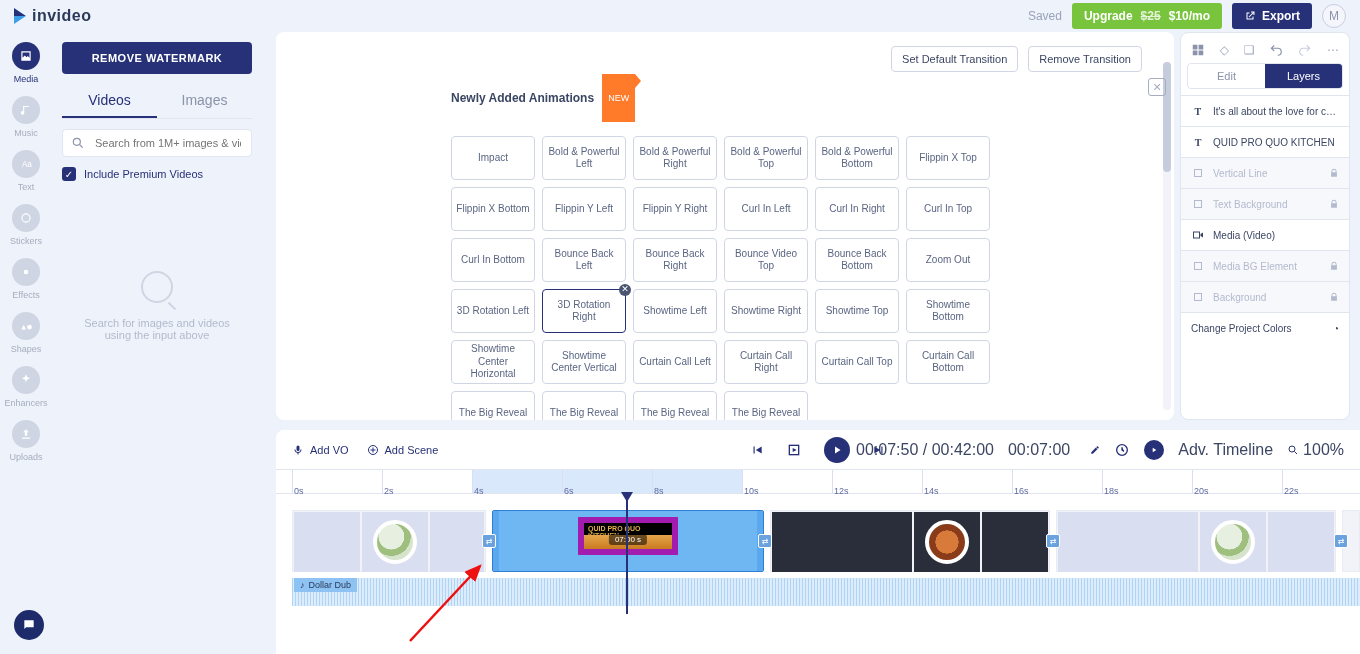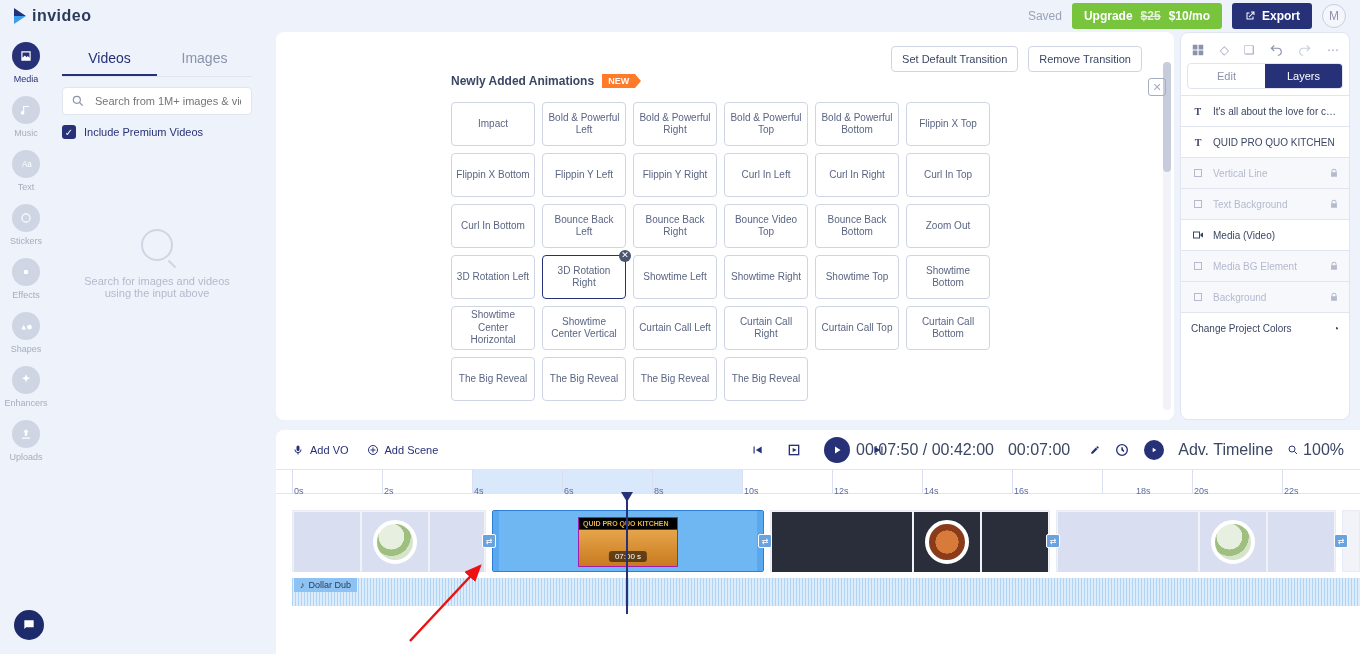--- a/index.html
+++ b/index.html
@@ -50,21 +50,21 @@
 .empty{margin-top:90px;text-align:center;color:#b3bacd;font-size:11px;padding:0 10px}
 .empty .mag{margin:0 auto 14px;width:32px;height:32px;border:2px solid #cfd5e3;border-radius:50%;position:relative}
 .empty .mag:after{content:"";position:absolute;right:-6px;bottom:-6px;width:10px;height:2px;background:#cfd5e3;transform:rotate(45deg)}
 
 .center{position:absolute;left:276px;right:186px;top:32px;bottom:234px;background:#fff;border-radius:8px;overflow:hidden}
 .center-inner{position:absolute;inset:0;overflow-y:auto;padding:14px 20px 10px 175px}
 .center-toolbar{position:absolute;right:32px;top:14px;display:flex;gap:10px;align-items:center}
 .btn-outline{background:#fff;border:1px solid var(--grey2);border-radius:4px;padding:6px 10px;font-size:11px;color:var(--text);cursor:pointer}
 .close-x{position:absolute;right:8px;top:46px;width:18px;height:18px;border:1px solid var(--grey);border-radius:3px;display:flex;align-items:center;justify-content:center;color:var(--grey);font-size:11px;cursor:pointer}
 .section-title{margin-top:28px;font-size:12px;font-weight:700;color:var(--text);display:flex;align-items:center;gap:8px}
-.badge-new{background:#ff7a29;color:#fff;font-size:9px;padding:2px 6px;font-weight:700;position:relative}
+.badge-new{background:#ff7a29;color:#fff;font-size:9px;padding:19px 6px;font-weight:400;position:relative}
 .badge-new:after{content:"";position:absolute;right:-6px;top:0;border-top:7px solid transparent;border-bottom:7px solid transparent;border-left:6px solid #ff7a29}
 .anim-grid{display:grid;grid-template-columns:repeat(7,84px);gap:7px;margin-top:14px}
 .anim-cell{height:44px;border:1px solid var(--grey2);border-radius:4px;display:flex;align-items:center;justify-content:center;text-align:center;font-size:10px;color:#5a6582;padding:4px;cursor:pointer;position:relative;line-height:1.25}
 .anim-cell.selected{border:1px solid var(--navy)}
 .anim-cell .pill-x{position:absolute;top:-6px;right:-6px;width:12px;height:12px;border-radius:50%;background:#4a5570;color:#fff;font-size:9px;display:flex;align-items:center;justify-content:center}
 .scrollbar-fake{position:absolute;right:3px;top:30px;bottom:10px;width:8px;background:#f1f3f8;border-radius:4px}
 .scrollbar-fake .thumb{position:absolute;left:0;right:0;top:0;height:110px;background:#c6ccdb;border-radius:4px}
 
 .rightpanel{position:absolute;right:10px;top:32px;width:170px;bottom:234px;background:#fff;border-radius:8px;border:1px solid var(--border);overflow:hidden}
 .rp-tool{display:flex;gap:14px;padding:10px 10px 6px;color:var(--grey);justify-content:space-between}
@@ -91,21 +91,21 @@
 .ruler .seg{position:absolute;top:0;bottom:0;border-left:1px solid #d9def0;width:90px}
 .ruler .lbl{position:absolute;top:16px;font-size:9px;color:#5e6aa0}
 .ruler .hl{position:absolute;top:0;bottom:0;background:#d9e9fb}
 
 .track-area{position:relative;height:120px}
 .clip-bg{position:absolute;top:16px;height:62px;background:#f1f3f8;border:1px solid #e8ebf4;display:flex;align-items:stretch}
 .clip{position:absolute;top:16px;height:62px;background:var(--seltblue);border:1px solid #2f7ed6;border-radius:2px}
 .clip .handle{position:absolute;top:0;bottom:0;width:6px;background:#5aa9ee}
 .clip .handle.l{left:0}
 .clip .handle.r{right:0}
-.clip .thumb{position:absolute;left:50%;top:6px;transform:translateX(-50%);width:100px;height:50px;background:#701a75;border:1px solid #a21caf;display:flex;flex-direction:column;color:#fff;font-size:8px;overflow:hidden}
+.clip .thumb{position:absolute;left:50%;top:6px;transform:translateX(-50%);width:100px;height:38px;background:#701a75;border:6px solid #a21caf;display:flex;flex-direction:column;color:#fff;font-size:8px;overflow:hidden}
 .clip .thumb .title{background:#000;padding:2px 4px;font-weight:700;font-size:7px;color:#e2b04a}
 .clip .thumb .dur{position:absolute;bottom:4px;left:50%;transform:translateX(-50%);background:#0008;border-radius:3px;padding:1px 6px;font-size:8px}
 .clip .thumb .food{position:absolute;inset:12px 0 0 0;background:linear-gradient(#e6a54a,#c97a1f)}
 .trans-node{position:absolute;top:40px;width:14px;height:14px;background:#6aa2de;border:1px solid #fff;color:#fff;display:flex;align-items:center;justify-content:center;font-size:8px;border-radius:2px}
 .thumb-mini{width:66px;height:60px;background:#d9def0;margin:1px;display:flex;align-items:center;justify-content:center;color:#5f6b8f;font-size:6px;overflow:hidden}
 .thumb-mini .plate{width:44px;height:44px;border-radius:50%;background:radial-gradient(circle at 40% 35%,#e6efe0 0 40%,#9fbf7f 41% 60%,#d6e4cc 61% 100%);border:4px solid #fff}
 .thumb-mini.dark{background:#2a2d3a}
 .thumb-mini.dark .plate{background:radial-gradient(circle at 50% 50%,#d77a3a 0 45%,#8a3b1a 46% 100%)}
 
 .audio-track{position:absolute;left:0;right:0;top:84px;height:28px}
@@ -210,20 +210,21 @@
       <div class="rail-icon">
         <svg viewBox="0 0 24 24">
           <path fill="#fff" d="M12 4l5 5h-3v6h-4V9H7l5-5zM5 18h14v2H5z"></path>
         </svg>
       </div>
       <span>Uploads</span>
     </div>
 </div>
 
 <div class="sidepanel">
+  <div class="remove-wm">REMOVE WATERMARK</div>
   <div class="subtabs">
     <div class="subtab active">Videos</div>
     <div class="subtab">Images</div>
   </div>
   <div class="search-wrap">
     <svg width="14" height="14" viewBox="0 0 24 24">
         <circle cx="10" cy="10" r="6" fill="none" stroke="#8b93ab" stroke-width="2"></circle>
         <path stroke="#8b93ab" stroke-width="2" d="M15 15l5 5"></path>
       </svg>
     <input type="text" placeholder="Search from 1M+ images &amp; videos" style="">
@@ -490,21 +491,21 @@
       <div class="lbl" style="left: 378px;">8s</div>
       <div class="seg" style="left: 466px;"></div>
       <div class="lbl" style="left: 468px;">10s</div>
       <div class="seg" style="left: 556px;"></div>
       <div class="lbl" style="left: 558px;">12s</div>
       <div class="seg" style="left: 646px;"></div>
       <div class="lbl" style="left: 648px;">14s</div>
       <div class="seg" style="left: 736px;"></div>
       <div class="lbl" style="left: 738px;">16s</div>
       <div class="seg" style="left: 826px;"></div>
-      <div class="lbl" style="left: 828px; margin-left: 32px;">18s</div>
+      <div class="lbl" style="left: 828px;">18s</div>
       <div class="seg" style="left: 916px;"></div>
       <div class="lbl" style="left: 918px;">20s</div>
       <div class="seg" style="left: 1006px;"></div>
       <div class="lbl" style="left: 1008px;">22s</div>
     </div>
 
   <div class="track-area">
 
     <div class="clip-bg" style="left:16px;width:194px">
       <div class="thumb-mini"></div>

